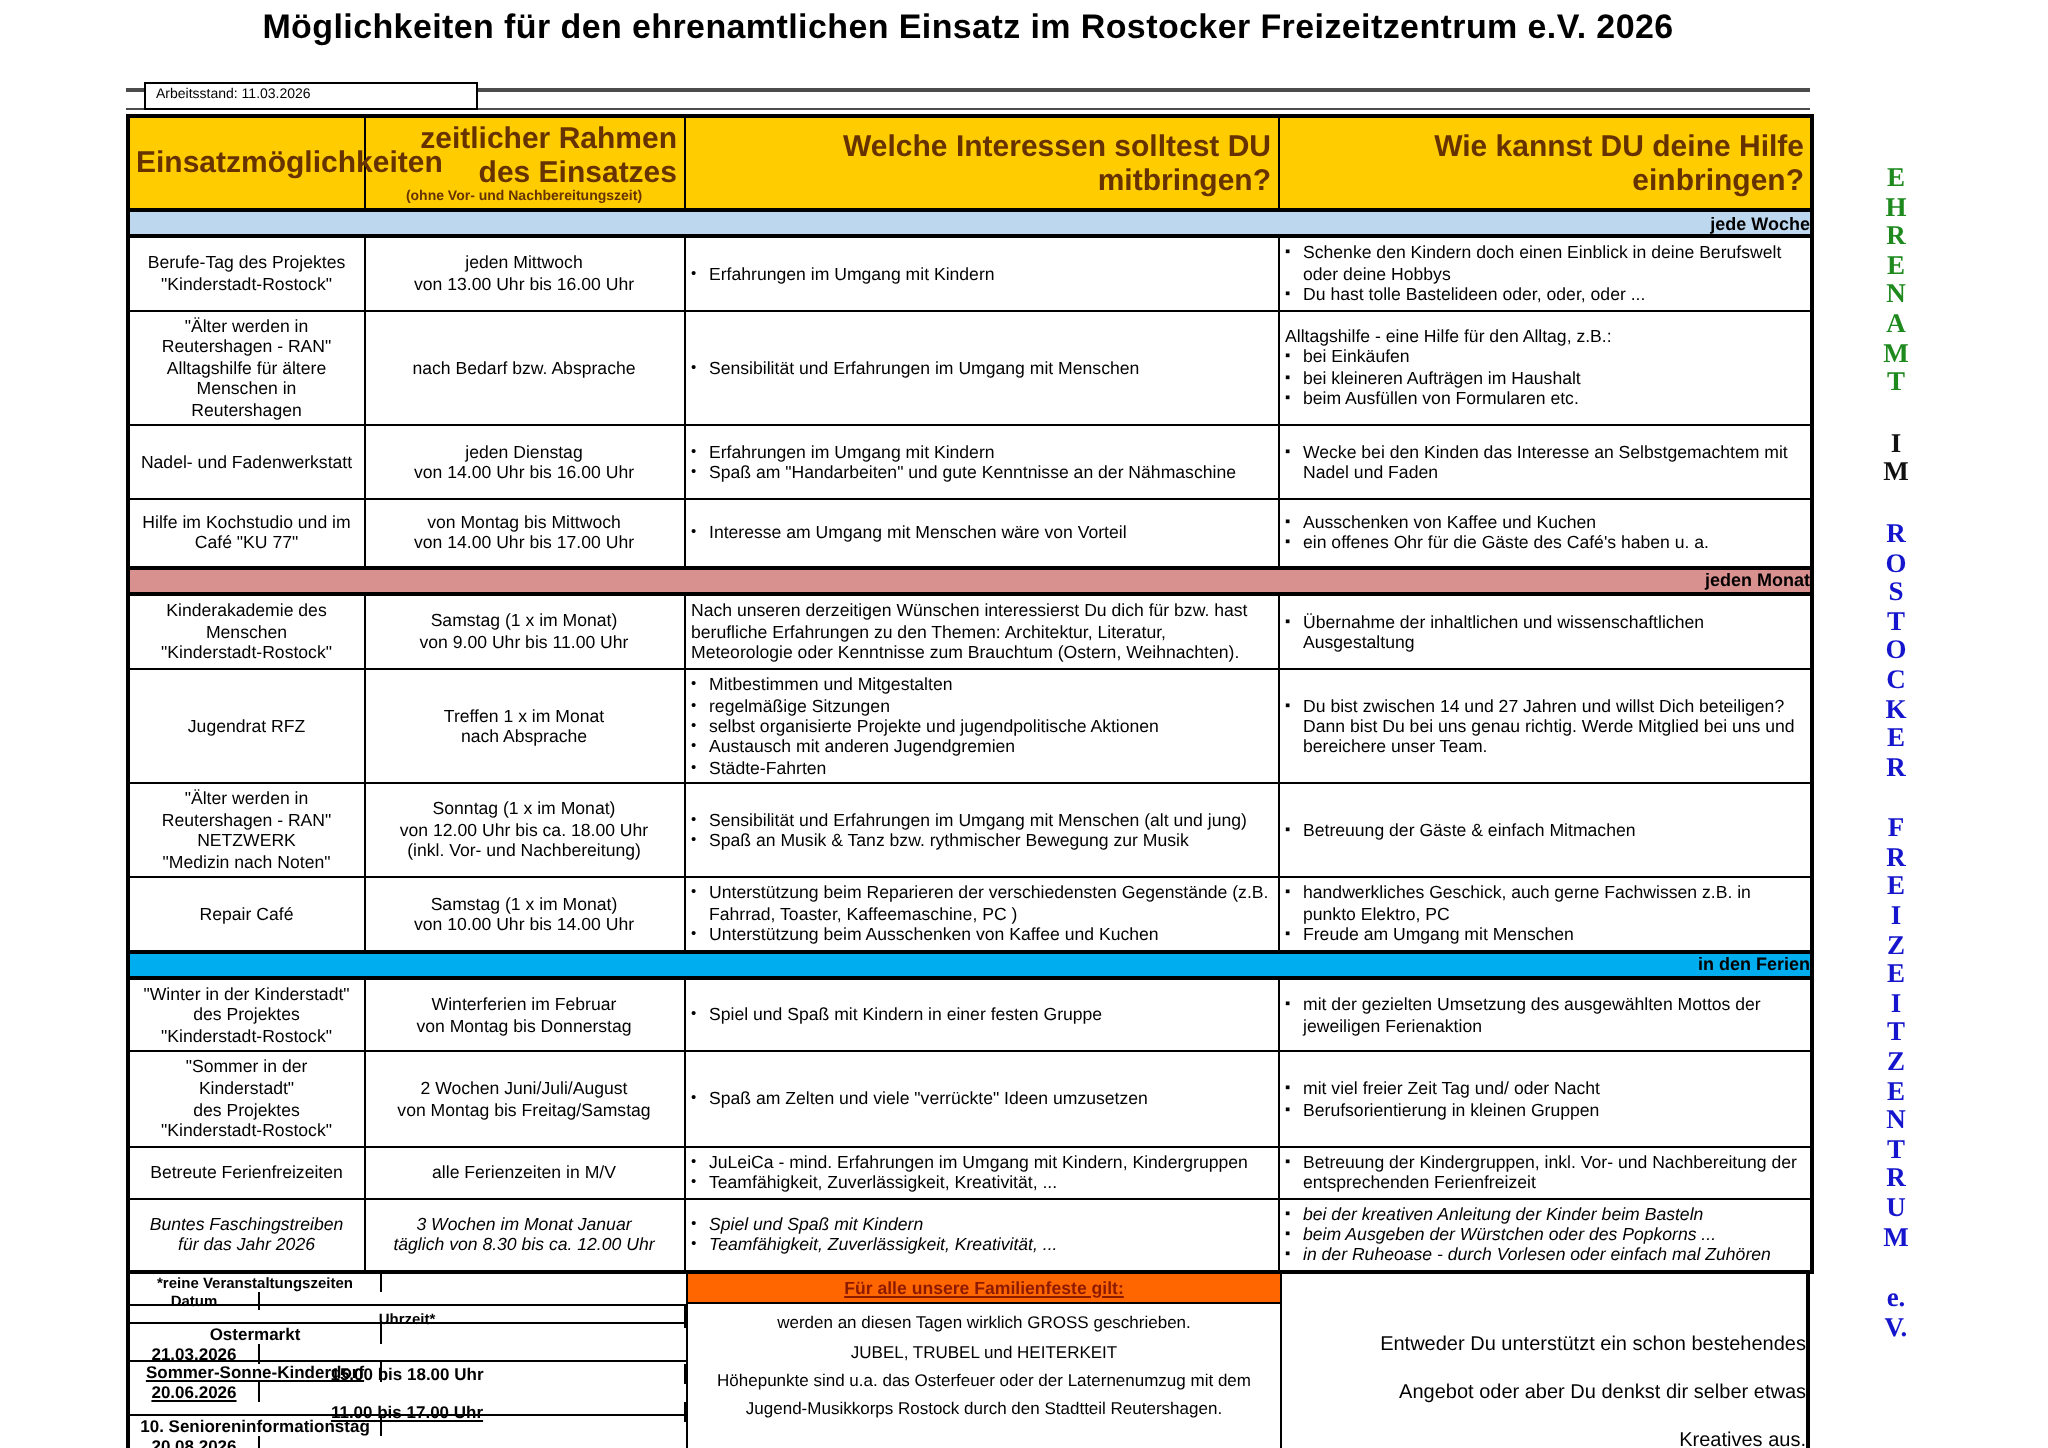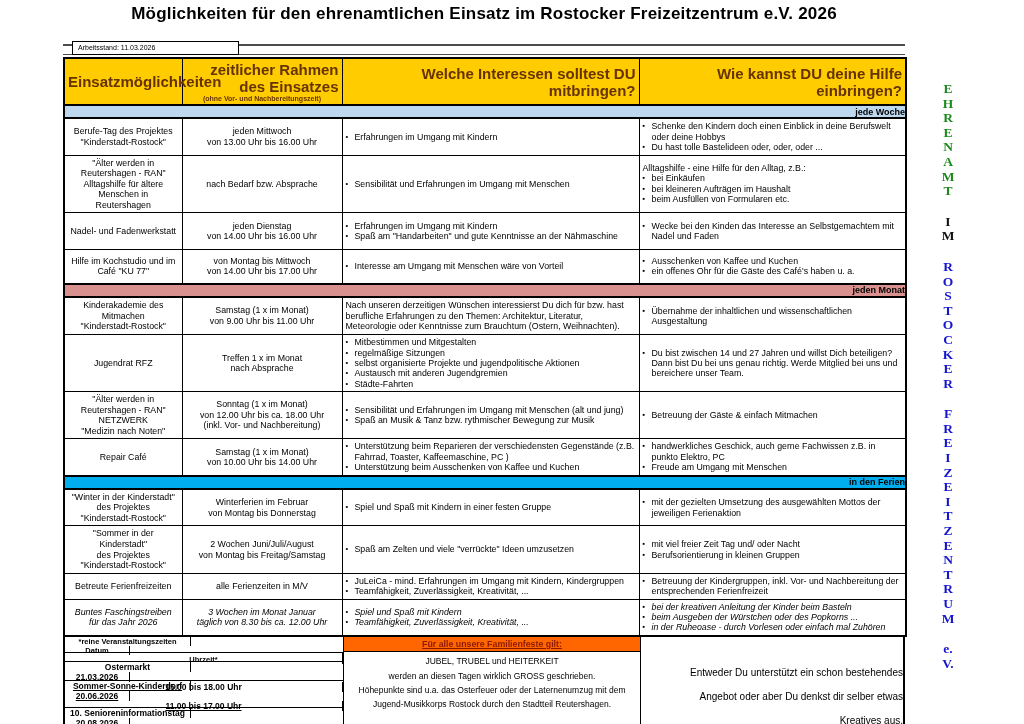--- a/index.html
+++ b/index.html
@@ -209,21 +209,21 @@
               <span class="m">▪</span>
               <span>ein offenes Ohr für die Gäste des Café's haben u. a.</span>
             </div>
           </td>
         </tr>
         <tr class="section">
           <td colspan="4" style="background: rgb(217, 145, 143);">jeden Monat</td>
         </tr>
         <tr style="height: 38px;">
           <td class="c1">
-            <div>Kinderakademie des Mitmachen</div>
+            <div>Kinderakademie des Menschen</div>
             <div>"Kinderstadt-Rostock"</div>
           </td>
           <td class="c2">
             <div>Samstag (1 x im Monat)</div>
             <div>von 9.00 Uhr bis 11.00 Uhr</div>
           </td>
           <td class="c3">
             <div class="plain">Nach unseren derzeitigen Wünschen interessierst Du dich für bzw. hast berufliche Erfahrungen zu den Themen: Architektur, Literatur, Meteorologie oder Kenntnisse zum Brauchtum (Ostern, Weihnachten).</div>
           </td>
           <td class="c4">
@@ -470,22 +470,22 @@
         </div>
         <div class="ev-row" style="height: 18px;">
           <div class="ev-c1 ev-name">22. Kinderstadtparty</div>
           <div class="ev-c2 ev-date">25.09.2026</div>
           <div class="ev-c3 ev-time">13.30 bis 17.00 Uhr</div>
         </div>
       </div>
     <div class="family">
       <div class="family-head">Für alle unsere Familienfeste gilt:</div>
       <div class="family-body" id="family-body">
+          <div class="para">werden an diesen Tagen wirklich GROSS geschrieben.</div>
           <div class="para">JUBEL, TRUBEL und HEITERKEIT</div>
-          <div class="para">werden an diesen Tagen wirklich GROSS geschrieben.</div>
           <div class="para">Höhepunkte sind u.a. das Osterfeuer oder der Laternenumzug mit dem Jugend-Musikkorps Rostock durch den Stadtteil Reutershagen.</div>
         </div>
     </div>
     <div class="side-note" id="side-note">
         <div class="line">Entweder Du unterstützt ein schon bestehendes</div>
         <div class="line">Angebot oder aber Du denkst dir selber etwas</div>
         <div class="line">Kreatives aus.</div>
       </div>
   </div>
 </div>

